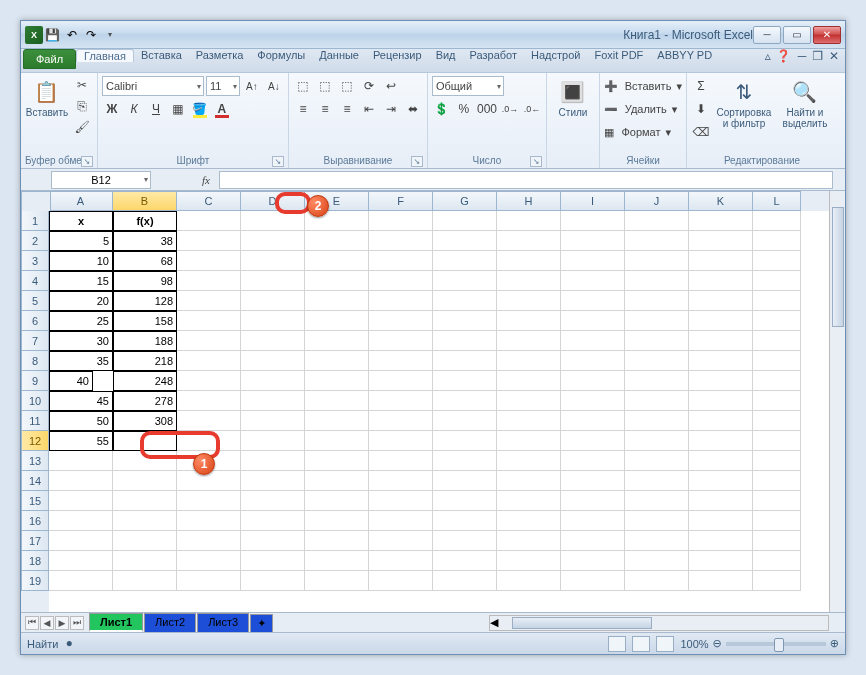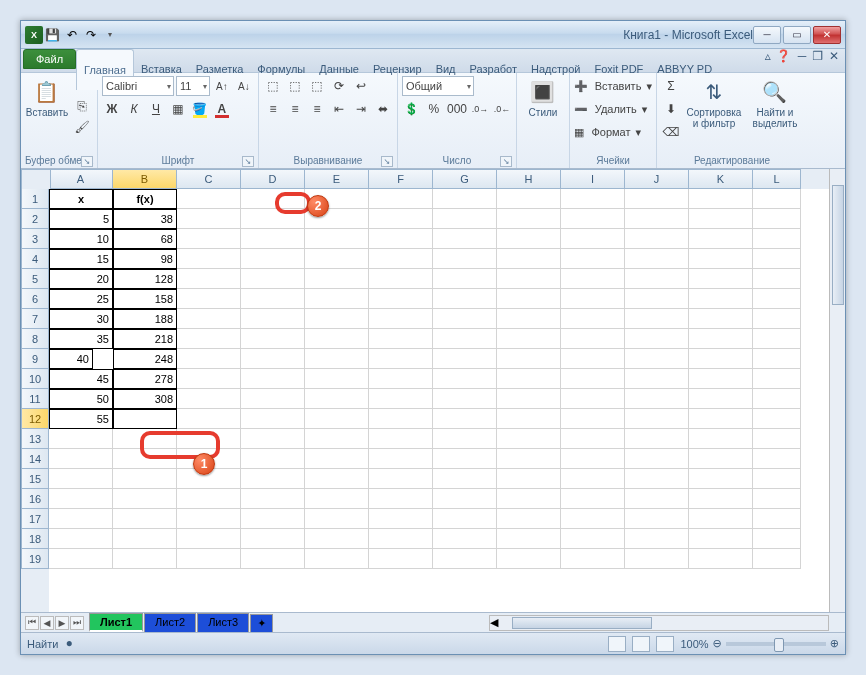--- a/index.html
+++ b/index.html
@@ -8,21 +8,21 @@
 .titlebar { height: 28px; background: linear-gradient(#e5eff9,#c8dbee 45%,#bdd3e9 50%,#d5e4f2); display: flex; align-items: center; padding: 0 4px; border-bottom: 1px solid #9db7d1; }
 .qat { display: flex; align-items: center; gap: 1px; }
 .qat-ico { width: 18px; height: 18px; display: flex; align-items: center; justify-content: center; font-size: 12px; }
 .excel-ico { width: 18px; height: 18px; background: linear-gradient(135deg,#2e7d32,#1b5e20); border-radius: 2px; display: flex; align-items: center; justify-content: center; color: #fff; font-size: 9px; font-weight: bold; }
 .title { flex: 1; text-align: right; font-size: 12px; color: #3b5b7b; }
 .winbtns { display: flex; gap: 2px; }
 .winbtn { width: 28px; height: 18px; background: linear-gradient(#f4f8fc,#d6e3f1); border: 1px solid #8fa8c2; border-radius: 2px; display: flex; align-items: center; justify-content: center; font-size: 10px; color: #334; }
 .winbtn.close { background: linear-gradient(#f0a0a0,#d05050 45%,#c03030 50%,#e07070); color: #fff; border-color: #a03030; }
 .tabbar { height: 24px; background: linear-gradient(#dfe8f2,#cfdbe9); display: flex; align-items: flex-start; padding-left: 2px; border-bottom: 1px solid #b5c7da; position: relative; }
 .filetab { background: linear-gradient(#3c8f3c,#2c7b2c); color: #fff; font-size: 11px; padding: 3px 12px; border-radius: 3px 3px 0 0; border: 1px solid #256f25; }
-.rtab { font-size: 11px; color: #3b5b7b; padding: 14px 7px; cursor: pointer; }
+.rtab { font-size: 11px; color: #3b5b7b; padding: 0 7px; cursor: pointer; }
 .rtab.active { background: #f5f9fd; border: 1px solid #b5c7da; border-bottom: none; border-radius: 3px 3px 0 0; color: #4b6c8e; }
 .tabhelp { position: absolute; right: 6px; display: flex; gap: 6px; font-size: 12px; color: #3b5b7b; }
 .tabhelp span { cursor: pointer; }
 .ribbon { height: 96px; background: linear-gradient(#f5f9fd,#e7eef7); border-bottom: 1px solid #a9bace; display: flex; }
 .rgroup { border-right: 1px solid #c8d6e6; padding: 2px 4px 0 4px; display: flex; flex-direction: column; }
 .rgroup-body { flex: 1; display: flex; gap: 3px; }
 .rgroup-label { font-size: 10px; color: #5b7a99; text-align: center; padding: 1px 0 2px; position: relative; }
 .rgroup-label .dlg { position: absolute; right: 0; bottom: 1px; font-size: 8px; color: #5b7a99; border: 1px solid #a8b9cb; width: 12px; height: 11px; line-height: 9px; background: #f0f5fa; }
 .bigbtn { display: flex; flex-direction: column; align-items: center; justify-content: flex-start; width: 44px; padding-top: 2px; font-size: 10px; color: #3b5b7b; text-align: center; }
 .bigbtn .ic { width: 30px; height: 30px; display: flex; align-items: center; justify-content: center; font-size: 20px; }
@@ -127,21 +127,21 @@
           <div class="smbtn">🖌</div>
         </div>
       </div>
       <div class="rgroup-label"><span>Буфер обмена</span><span class="dlg">↘</span></div>
     </div>
 
     <div class="rgroup">
       <div class="rgroup-body">
         <div class="midcol">
           <div class="row3">
-            <div class="combo" style="width:72px">Calibri</div>
+            <div class="combo" style="width:102px">Calibri</div>
             <div class="combo" style="width:34px">11</div>
             <div class="smbtn" style="font-size:10px">A↑</div>
             <div class="smbtn" style="font-size:10px">A↓</div>
           </div>
           <div class="row3">
             <div class="smbtn">
                 <b>Ж</b>
               </div>
             <div class="smbtn">
                 <i>К</i>
@@ -242,20 +242,29 @@
         </div>
         <div class="bigbtn" style="width:56px">
           <div class="ic">🔍</div>
           <span style="font-size:10px;line-height:11px">Найти и выделить</span>
         </div>
       </div>
       <div class="rgroup-label"><span>Редактирование</span></div>
     </div>
   </div>
 
+  <div class="fbar">
+    <div class="namebox">B12</div>
+    <div class="fbar-btns">
+      <div class="fbar-ico" style="visibility:hidden">✕</div>
+      <div class="fbar-ico" style="visibility:hidden">✓</div>
+      <div class="fbar-ico fx">fx</div>
+    </div>
+    <div class="formula-input"></div>
+  </div>
 
   <div class="sheet">
     <div class="rowhdrs"></div>
     <div class="grid">
       <div class="colhdrs" id="colhdrs">
           <div class="ch " style="width:64px">A</div>
           <div class="ch sel" style="width:64px">B</div>
           <div class="ch " style="width:64px">C</div>
           <div class="ch " style="width:64px">D</div>
           <div class="ch " style="width:64px">E</div>

